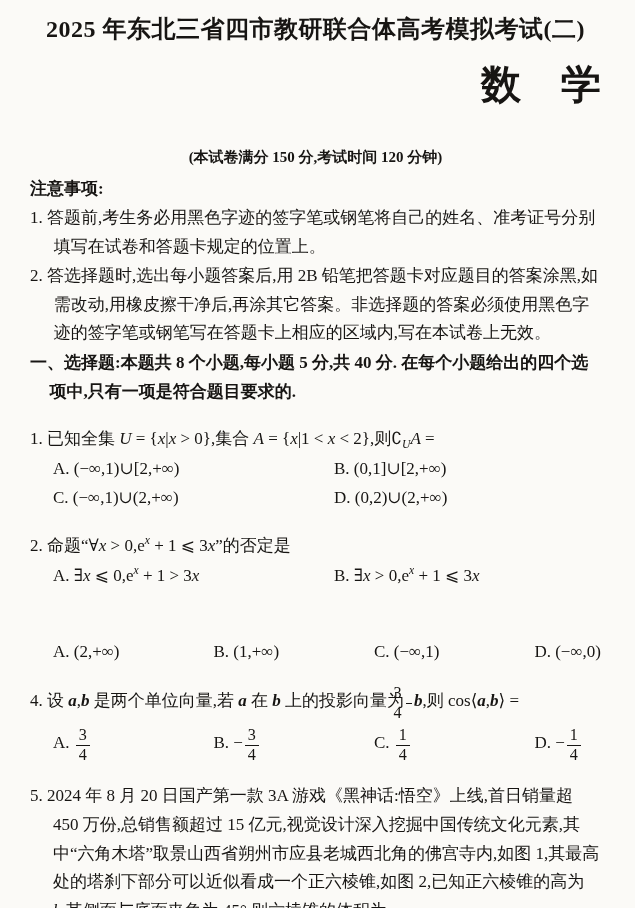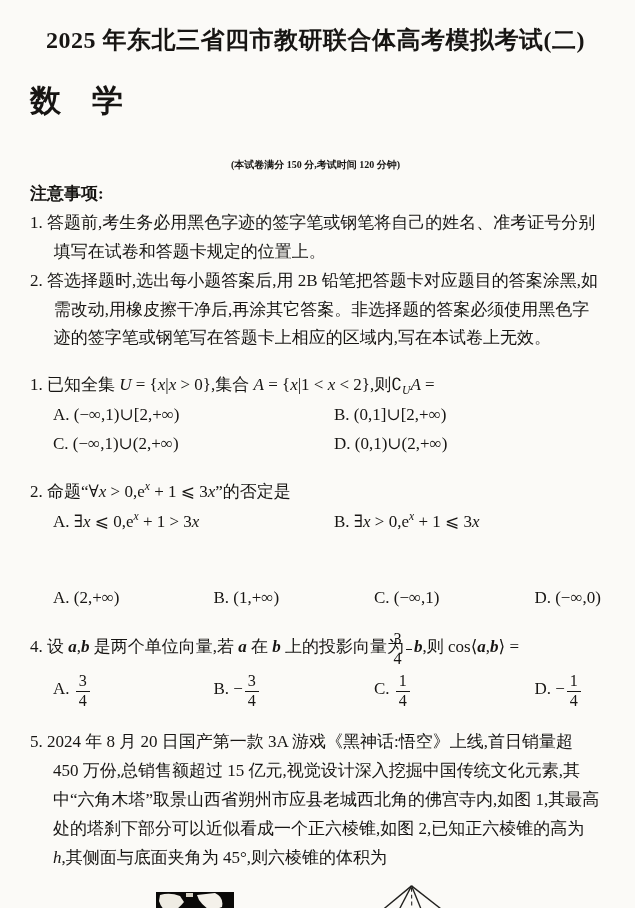--- a/index.html
+++ b/index.html
@@ -3,23 +3,23 @@
 <meta charset="utf-8">
 <style>
   html,body { margin:0; padding:0; }
   body {
     width:635px; height:908px; overflow:hidden;
     background:#fbfaf7; color:#171513;
     font-family:"Liberation Serif","DejaVu Serif",serif;
   }
   .page { padding:12px 34px 10px 30px; }
 
-  .title   { text-align:center; font-weight:bold; font-size:24px; letter-spacing:0.5px; margin-top:12px; white-space:nowrap; }
-  .subject { text-align:left; font-weight:bold; font-size:31px; margin-top:24px; }
-  .info    { text-align:center; font-weight:bold; font-size:10px; margin-top:36px; }
+  .title   { text-align:center; font-weight:bold; font-size:24px; letter-spacing:0.5px; margin-top:1px; white-space:nowrap; }
+  .subject { text-align:right; font-weight:bold; font-size:40px; margin-top:12px; }
+  .info    { text-align:center; font-weight:bold; font-size:15px; margin-top:36px; }
 
   .body-text { font-size:17px; line-height:1.7;flex-direction:column; }
 
   .notice { display:flex; margin-top:8px; }
   .notice-label { font-weight:bold; white-space:nowrap; }
   .notice-item { padding-left:1.4em; text-indent:-1.4em; }
 
   .sec-heading { font-weight:bold; padding-left:1.15em; text-indent:-1.15em; margin-top:1px; }
 
   .stem { padding-left:1.35em; text-indent:-1.35em; margin-top:18px; }
@@ -49,28 +49,29 @@
   <div class="info">(本试卷满分 150 分,考试时间 120 分钟)</div>
 
   <div class="notice body-text">
     <div class="notice-label">注意事项:</div>
     <div class="notice-items">
       <div class="notice-item">1. 答题前,考生务必用黑色字迹的签字笔或钢笔将自己的姓名、准考证号分别填写在试卷和答题卡规定的位置上。</div>
       <div class="notice-item">2. 答选择题时,选出每小题答案后,用 2B 铅笔把答题卡对应题目的答案涂黑,如需改动,用橡皮擦干净后,再涂其它答案。非选择题的答案必须使用黑色字迹的签字笔或钢笔写在答题卡上相应的区域内,写在本试卷上无效。</div>
     </div>
   </div>
 
+  <div class="sec-heading body-text">一、选择题:本题共 8 个小题,每小题 5 分,共 40 分. 在每个小题给出的四个选项中,只有一项是符合题目要求的.</div>
 
   <div class="question body-text">
     <div class="stem">1. 已知全集 <i>U</i> = {<i>x</i>|<i>x</i> &gt; 0},集合 <i>A</i> = {<i>x</i>|1 &lt; <i>x</i> &lt; 2},则∁<sub><i>U</i></sub><i>A</i> =</div>
     <div class="options cols2">
       <div class="option">A. (−∞,1)∪[2,+∞)</div>
       <div class="option">B. (0,1]∪[2,+∞)</div>
       <div class="option">C. (−∞,1)∪(2,+∞)</div>
-      <div class="option">D. (0,1)∪(2,+∞)</div>
+      <div class="option">D. (0,2)∪(2,+∞)</div>
     </div>
   </div>
 
   <div class="question body-text">
     <div class="stem">2. 命题“∀<i>x</i> &gt; 0,e<sup><i>x</i></sup> + 1 ⩽ 3<i>x</i>”的否定是</div>
     <div class="options cols2">
       <div class="option">A. ∃<i>x</i> ⩽ 0,e<sup><i>x</i></sup> + 1 &gt; 3<i>x</i></div>
       <div class="option">B. ∃<i>x</i> &gt; 0,e<sup><i>x</i></sup> + 1 ⩽ 3<i>x</i></div>
     </div>
   </div>

